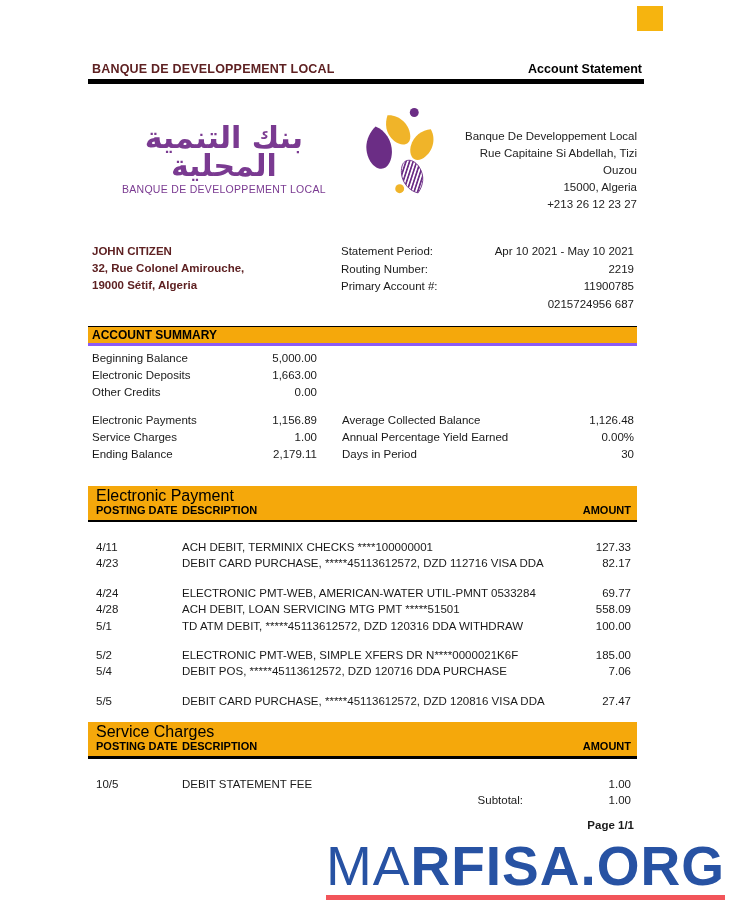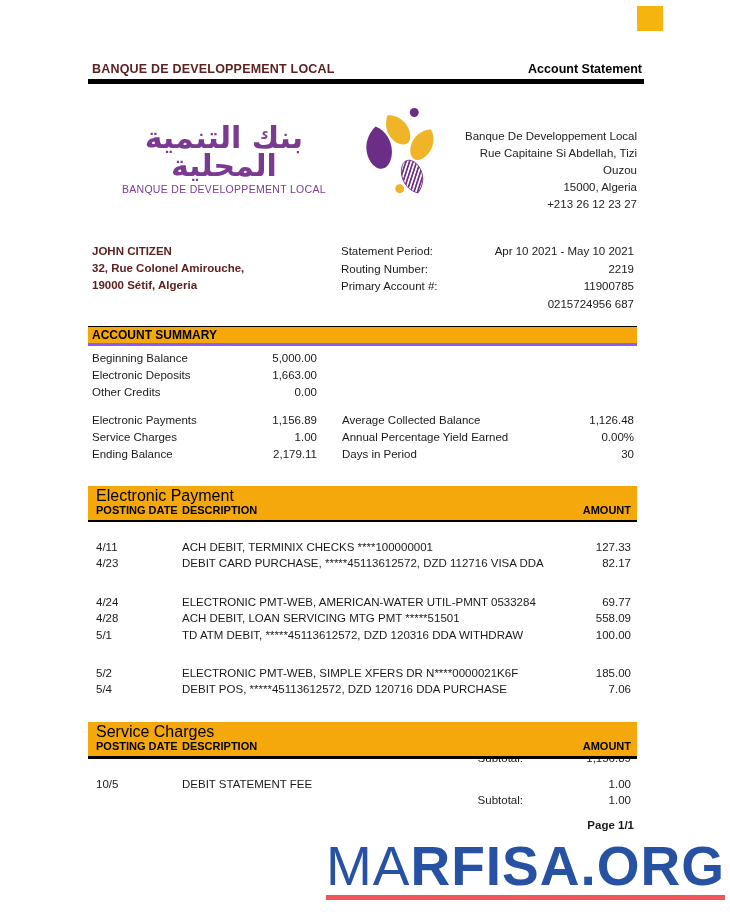--- a/index.html
+++ b/index.html
@@ -60,21 +60,21 @@
   .band .band-title{font-size:16px;line-height:15px;}
   .band .cols{display:flex;font-weight:bold;font-size:11px;line-height:15px;}
   .band-ep{border-bottom:2px solid #000;}
   .band-sc{border-bottom:3px solid #000;}
   .c-date{width:86px;flex:0 0 86px;}
   .c-desc{flex:1;overflow:hidden;white-space:nowrap;}
   .c-amt{width:90px;flex:0 0 90px;text-align:right;padding-right:6px;}
   .trows{padding-top:17px;}
   .trow{display:flex;line-height:16.4px;padding-left:8px;}
   .trow .c-amt{padding-right:6px;}
-  .trow.gap{margin-top:22px;}
+  .trow.gap{margin-top:13px;}
   .subtotal-row{display:flex;justify-content:flex-end;line-height:16.4px;margin-top:14px;}
   .subtotal-row.tight{margin-top:0;}
   .subtotal-row .sl{margin-right:24px;}
   .subtotal-row .sv{width:90px;text-align:right;padding-right:6px;}
   
   #page-num{left:88px;top:819px;width:549px;text-align:right;font-weight:bold;font-size:11.5px;padding-right:3px;}
   #marfisa{right:5px;top:838px;text-align:left;}
   #marfisa .brand{font-size:55px;line-height:56px;color:var(--blue);letter-spacing:1px;white-space:nowrap;}
   #marfisa .light{font-weight:400;}
   #marfisa .bold{font-weight:700;}

